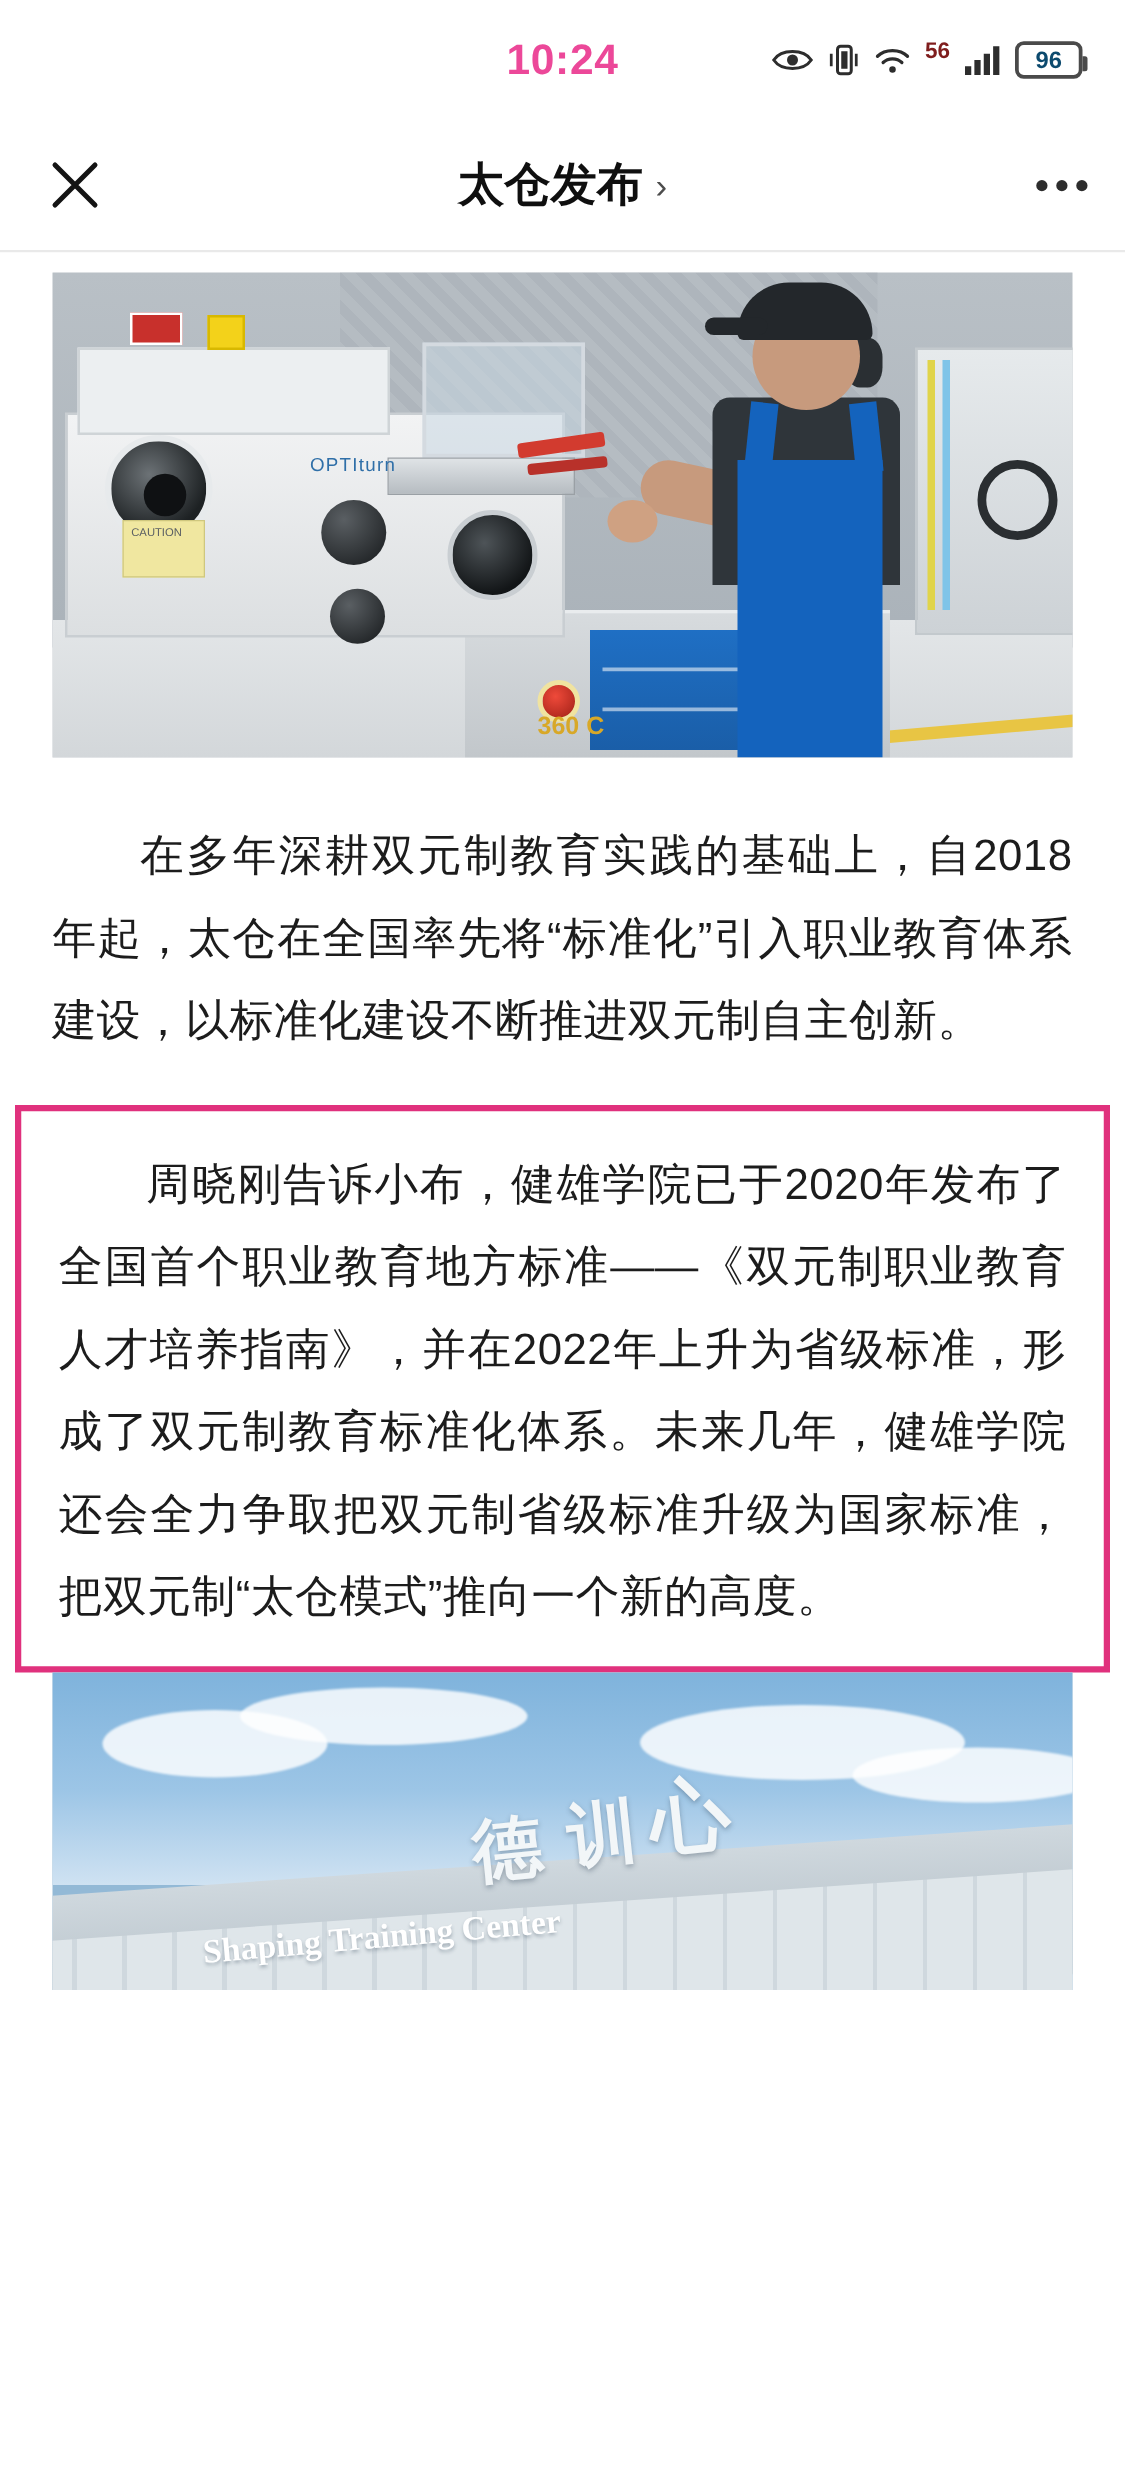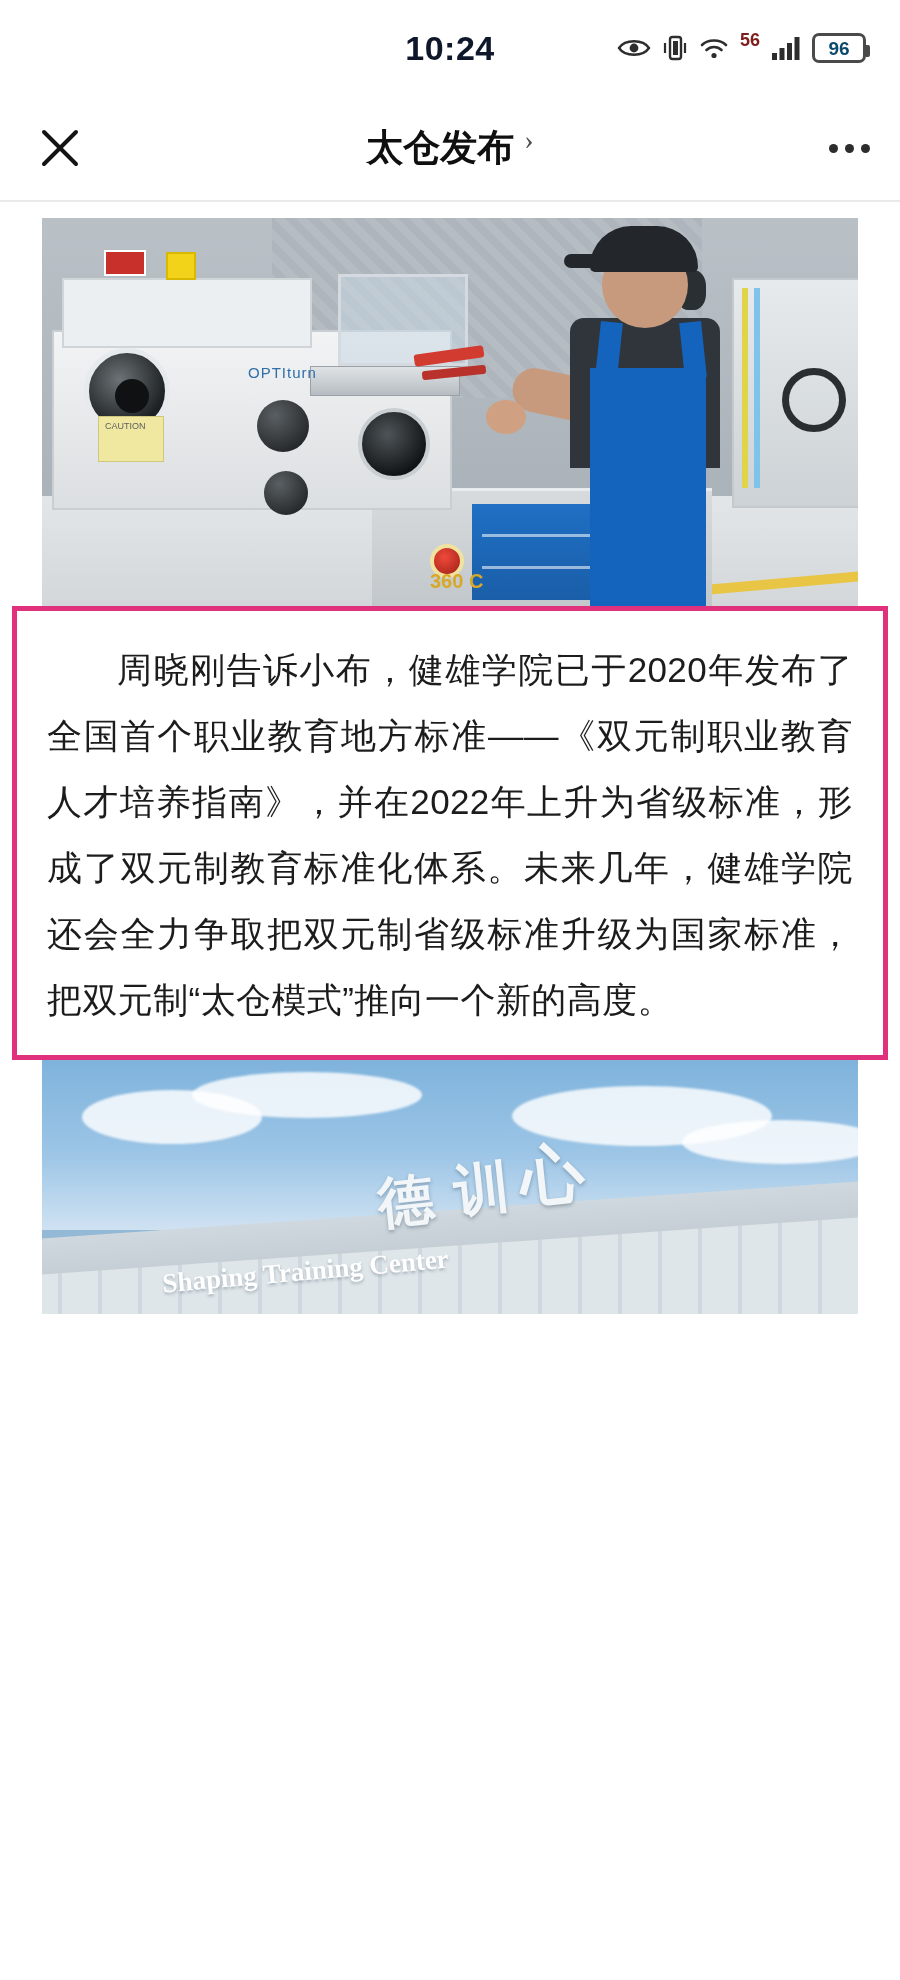--- a/index.html
+++ b/index.html
@@ -25,21 +25,21 @@
     flex: 0 0 96px;
     display: flex;
     align-items: center;
     justify-content: center;
     position: relative;
     background: #ffffff;
   }
   .status-time {
     font-size: 34px;
     font-weight: 700;
-    color: #0f172a;
+    color: #ec4899;
     letter-spacing: 0.5px;
   }
   .status-right {
     position: absolute;
     right: 34px;
     top: 0;
     height: 96px;
     display: flex;
     align-items: center;
     gap: 11px;
@@ -99,24 +99,23 @@
     align-items: center;
     justify-content: center;
   }
   .nav-title {
     width: 100%;
     text-align: center;
     font-size: 37px;
     font-weight: 700;
     color: #0f0f0f;
     display: flex;
-    align-items: flex-start;
+    align-items: center;
     justify-content: center;
     gap: 10px;
-    font-family: Liberation Serif, serif;
   }
   .nav-title .chev {
     font-size: 28px;
     font-weight: 400;
     color: #4d4d4d;
     position: relative;
     top: 1px;
   }
   .nav-more {
     position: absolute;
@@ -492,20 +491,21 @@
       <div class="ph worker-hand"></div>
       <div class="ph worker-torso"></div>
       <div class="ph worker-strapl"></div>
       <div class="ph worker-strapr"></div>
       <div class="ph worker-bib"></div>
       <div class="ph worker-hairtail"></div>
       <div class="ph worker-head"></div>
       <div class="ph worker-cap"></div>
     </div>
 
+    <p class="para p-plain">在多年深耕双元制教育实践的基础上，自2018年起，太仓在全国率先将“标准化”引入职业教育体系建设，以标准化建设不断推进双元制自主创新。</p>
 
     <div class="highlight-box">
       <p class="para">周晓刚告诉小布，健雄学院已于2020年发布了全国首个职业教育地方标准——《双元制职业教育人才培养指南》，并在2022年上升为省级标准，形成了双元制教育标准化体系。未来几年，健雄学院还会全力争取把双元制省级标准升级为国家标准，把双元制“太仓模式”推向一个新的高度。</p>
     </div>
 
     <div class="figure-bottom">
       <div class="ph sky"></div>
       <div class="cloud c1"></div>
       <div class="cloud c2"></div>
       <div class="cloud c3"></div>

